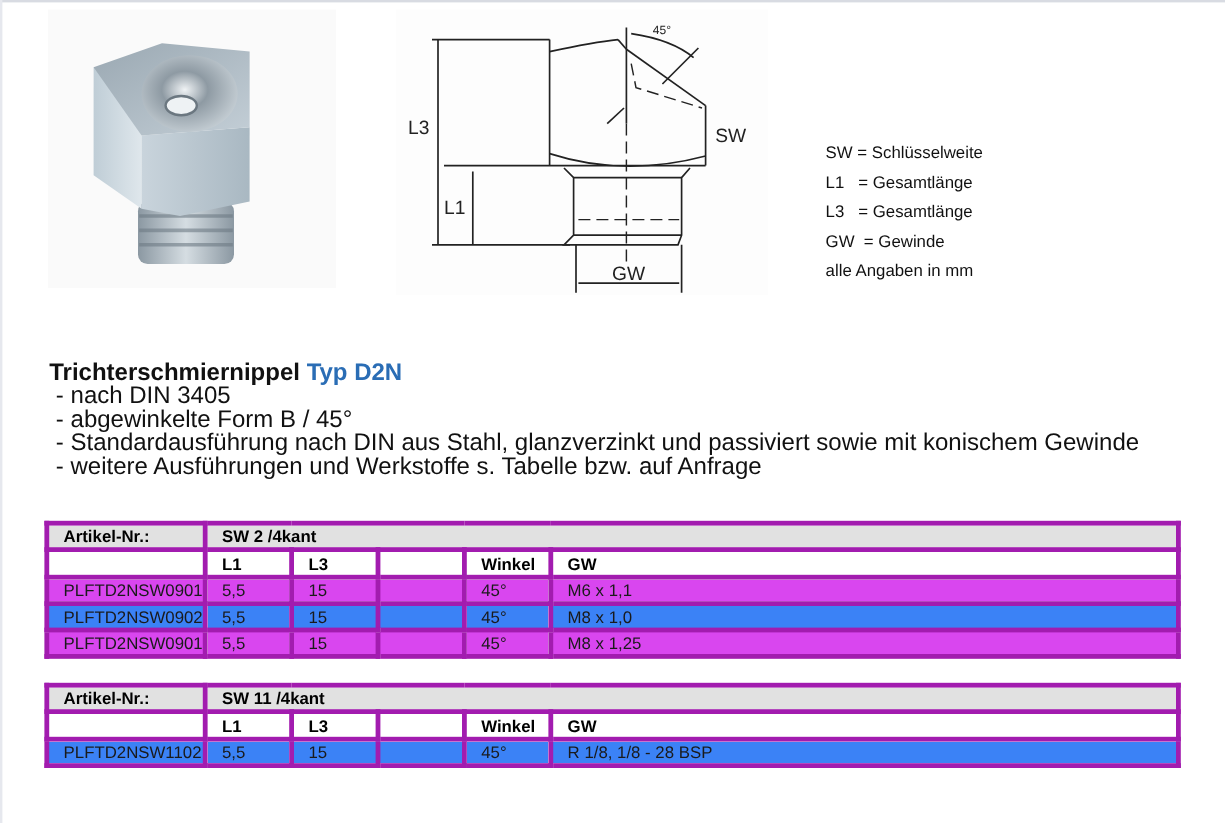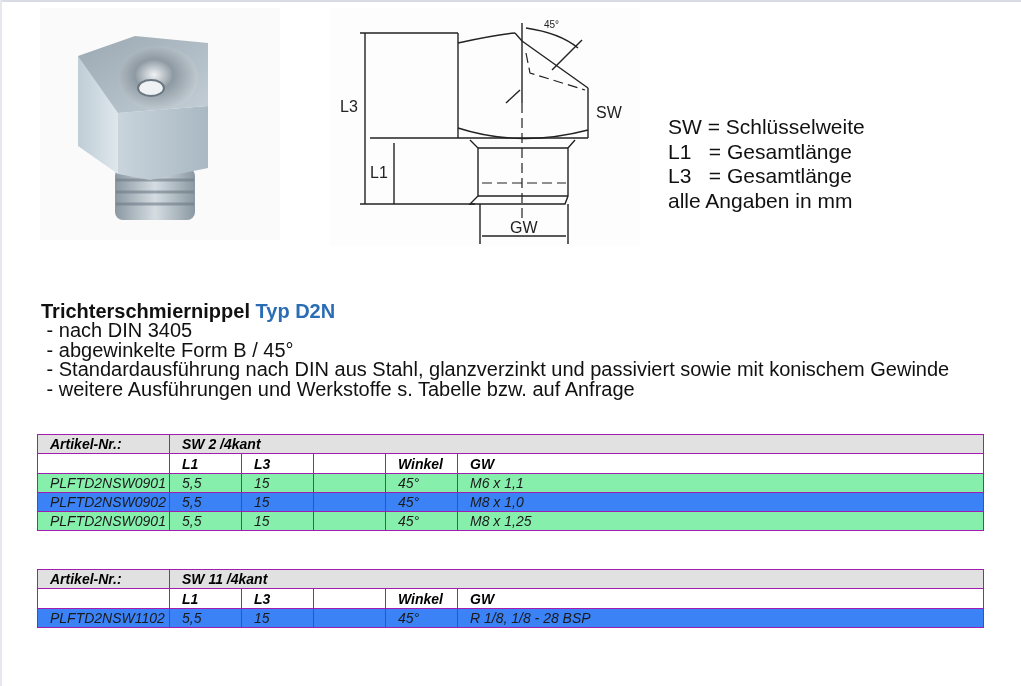--- a/index.html
+++ b/index.html
@@ -6,33 +6,33 @@
   body {
     width: 1021px; height: 686px; background: #ffffff; position: relative; overflow: hidden;
     font-family: "Liberation Sans", sans-serif; color: #000;
   }
   .topline { position: absolute; left: 0; top: 0; width: 1021px; height: 2px; background: #d8dbe2; }
   .leftline { position: absolute; left: 0; top: 0; width: 2px; height: 686px; background: #e6e8ee; }
 
   .photo { position: absolute; left: 40px; top: 8px; width: 240px; height: 232px; background: #fafafa; }
   .drawing { position: absolute; left: 330px; top: 8px; width: 310px; height: 238px; background: #fdfdfd; }
 
-  .legend { position: absolute; left: 668px; top: 115px; font-size: 21px; line-height: 24.5px; color: #111; }
+  .legend { position: absolute; left: 688px; top: 115px; font-size: 14px; line-height: 24.5px; color: #111; }
   .legend div { white-space: pre; }
 
   .desc { position: absolute; left: 41px; top: 302px; font-size: 20px; line-height: 19.4px; color: #111; }
   .desc .title { font-weight: bold; }
   .desc .type { font-weight: bold; color: #2a6db5; }
   .desc .bullet { white-space: pre; }
 
   table.spec { position: absolute; left: 37px; width: 947px; border-collapse: collapse; table-layout: fixed; font-size: 14px; }
-  table.spec td { border: 1px solid #a21caf; padding: 0 12px; height: 18px; line-height: 18px; white-space: nowrap; overflow: hidden; font-style: italic; }
+  table.spec td { border: 4px solid #a21caf; padding: 0 12px; height: 18px; line-height: 18px; white-space: nowrap; overflow: hidden; }
   table.spec tr.head td { background: #e1e1e1; font-weight: bold; }
   table.spec tr.sub td { background: #fff; font-weight: bold; height: 19px; }
-  table.spec tr.row.odd td { background: #86efac; }
+  table.spec tr.row.odd td { background: #d946ef; }
   table.spec tr.row.even td { background: #3b82f6; }
   table.spec tr.row td { color: #1a1a1a; }
   #t1 { top: 434px; }
   #t2 { top: 569px; }
 </style>
 </head>
 <body>
 
 <div class="topline"></div>
 <div class="leftline"></div>
@@ -122,20 +122,21 @@
     <text x="266" y="110" font-size="16" fill="#222">SW</text>
     <text x="180" y="225" font-size="16" fill="#222">GW</text>
     <text x="214" y="20" font-size="10" fill="#222">45°</text>
   </svg>
 </div>
 
 <div class="legend">
   <div>SW = Schlüsselweite</div>
   <div>L1   = Gesamtlänge</div>
   <div>L3   = Gesamtlänge</div>
+  <div>GW  = Gewinde</div>
   <div>alle Angaben in mm</div>
 </div>
 
 <div class="desc">
   <div>
     <span class="title">Trichterschmiernippel</span>
     <span class="type">Typ D2N</span>
   </div>
   <div class="bullet"> - nach DIN 3405</div>
   <div class="bullet"> - abgewinkelte Form B / 45°</div>

